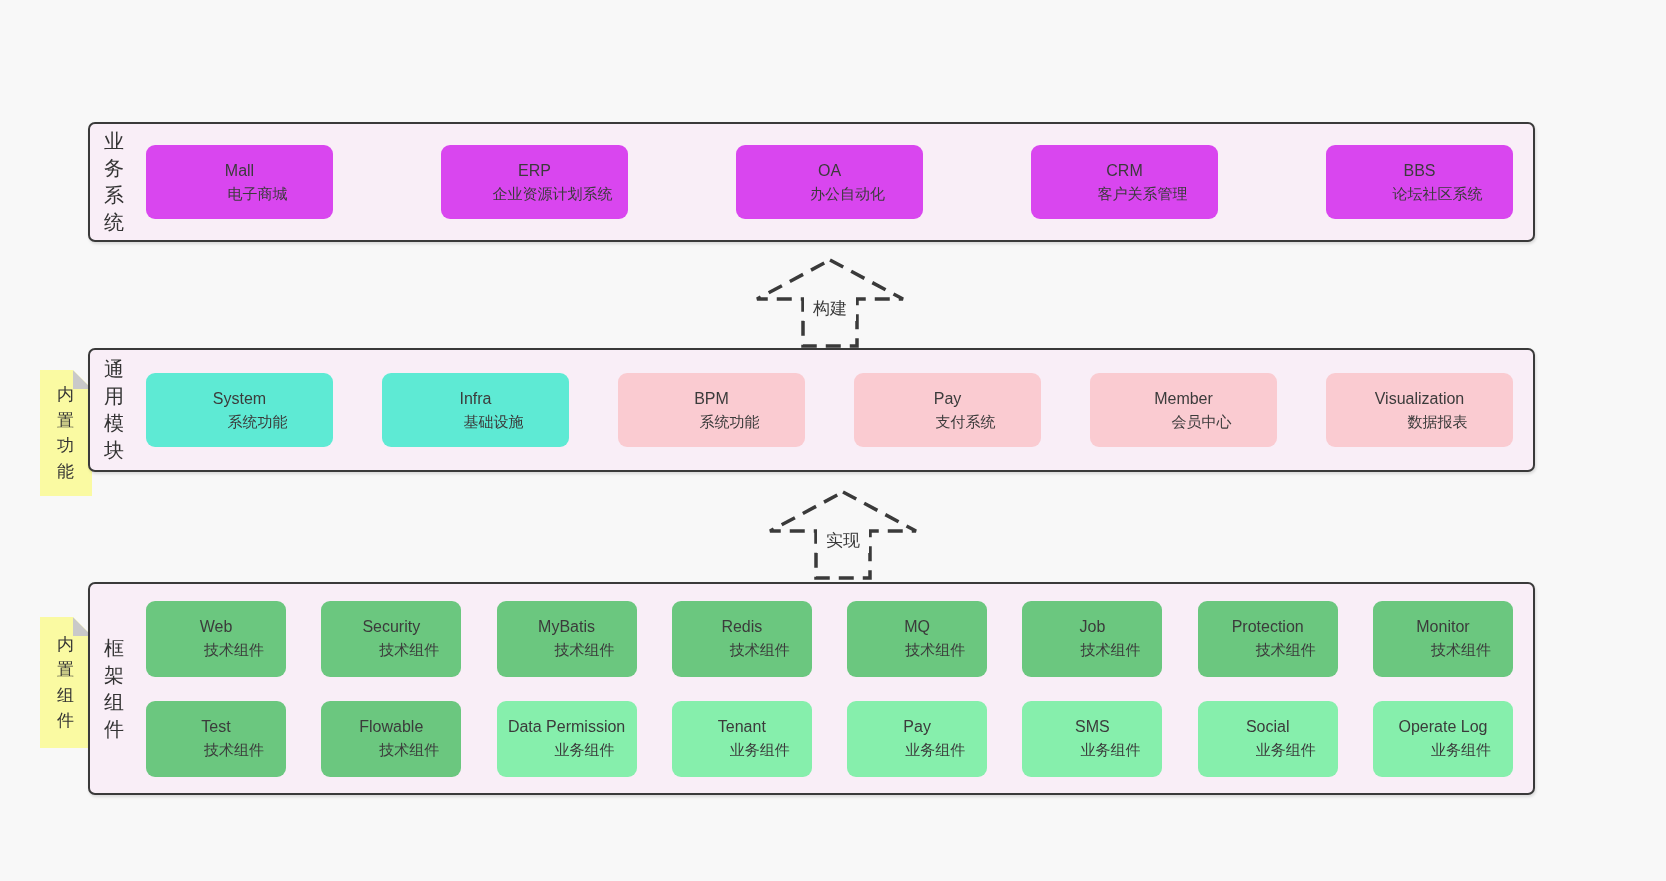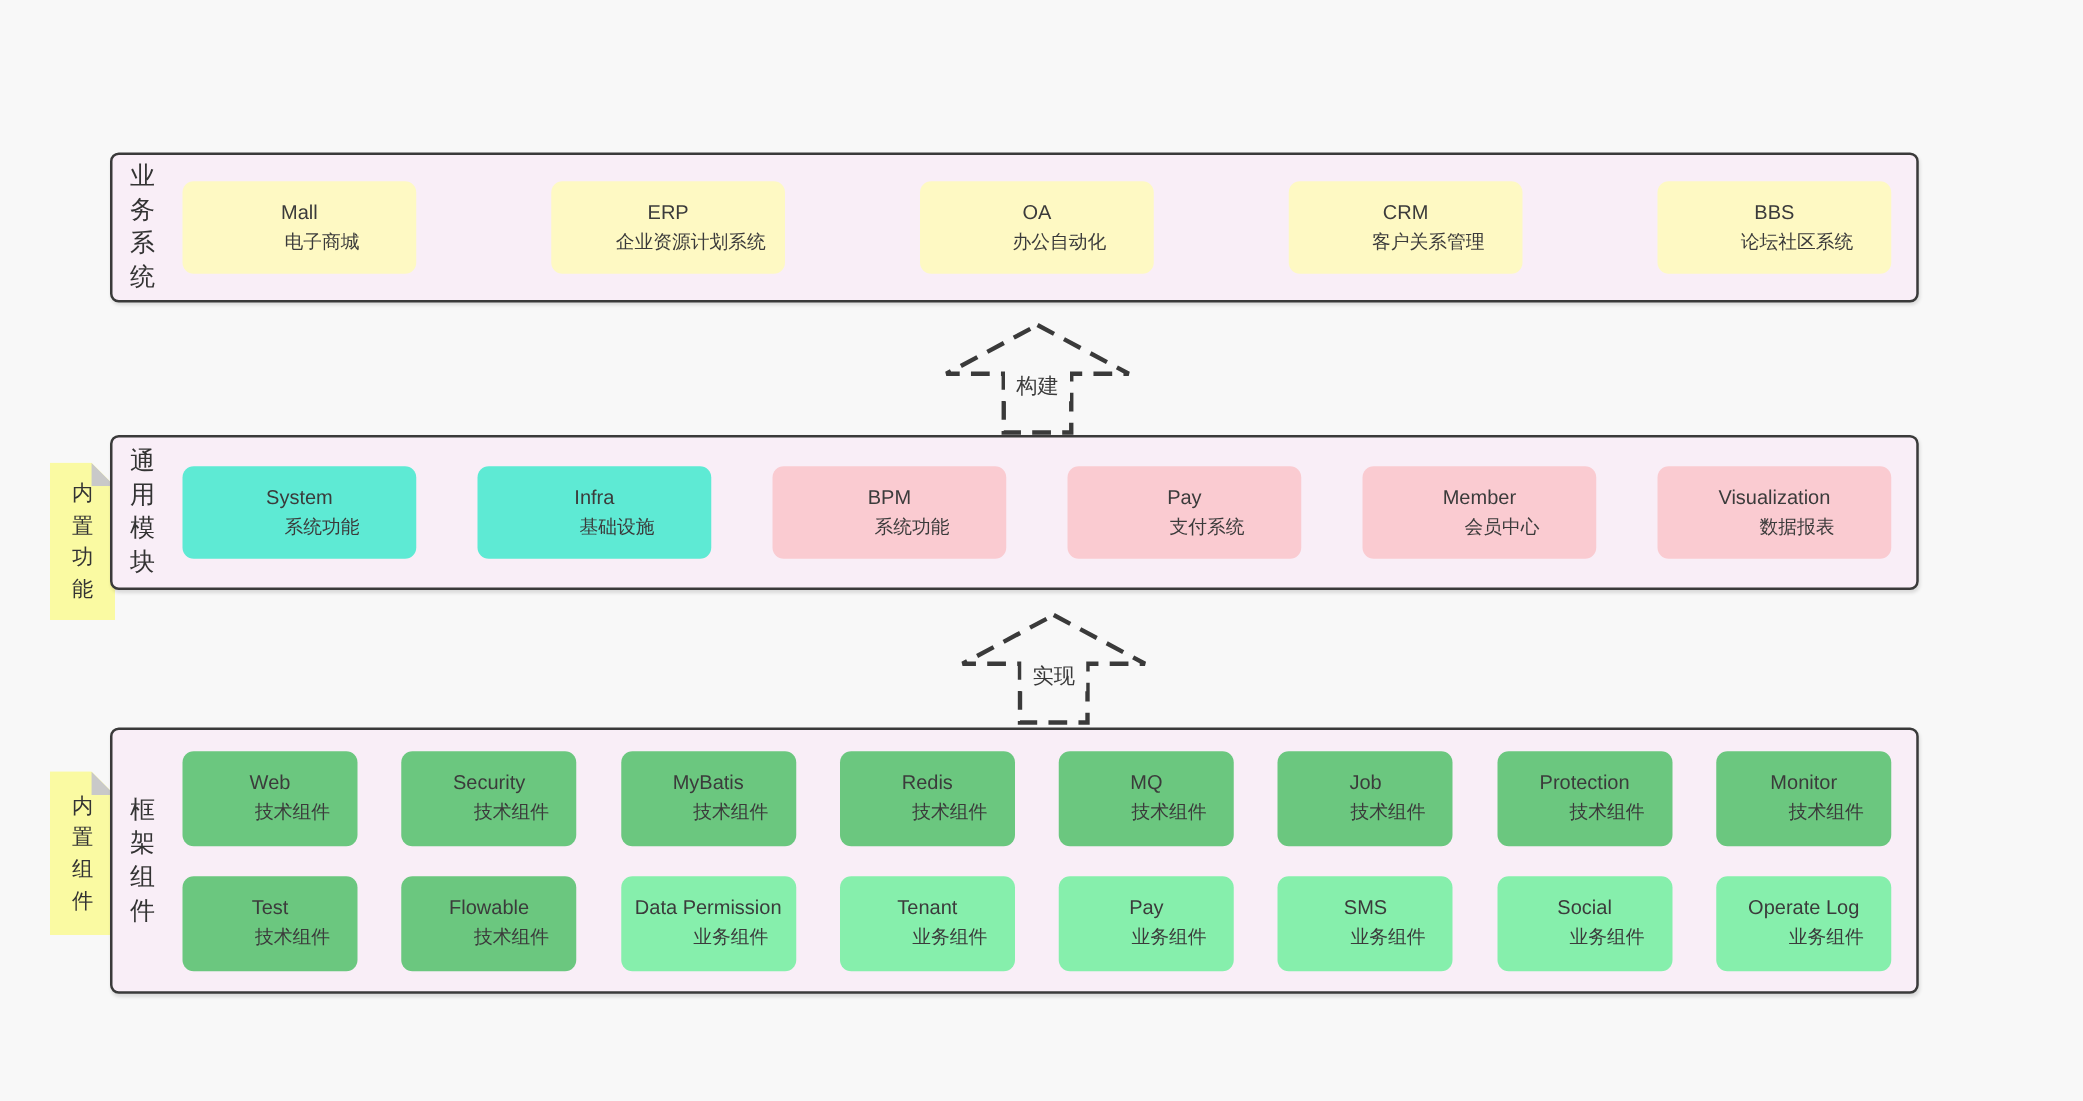--- a/index.html
+++ b/index.html
@@ -27,40 +27,40 @@
   }
   .row { display:flex; justify-content:space-between; }
 
   .box {
     width:187px; height:74px; border-radius:9px; box-sizing:border-box;
     display:flex; flex-direction:column; align-items:center; justify-content:center;
     text-align:center; color:#3b3b3b; font-size:16px; line-height:1.42; padding:4px 10px;
   }
   #sec2 .box { width:140px; height:76px; }
   .box .sub { font-size:15px;padding-left:36px; }
-  .blue { background:#fef9c3; }
+  .blue { background:#d946ef; }
   .red { background:#5eead4; }
   .pink { background:#facbd1; }
   .green { background:#6bc77f; }
   .light_green { background:#86efac; }
 
   .note {
     position:absolute; left:40px; width:52px; background:#fafaa2; z-index:1;
     clip-path:polygon(0 0, calc(100% - 19px) 0, 100% 19px, 100% 100%, 0 100%);
     display:flex; align-items:center; justify-content:center;
   }
   .note::after {
     content:''; position:absolute; top:0; right:0; width:19px; height:19px;
     background:#c9c9c9; clip-path:polygon(0 0, 100% 100%, 0 100%);
   }
   #note1 { top:370px; height:126px; }
   #note2 { top:617px; height:131px; }
   .note-text {
     width:18px; word-break:break-all; font-size:17px; line-height:1.5;
-    color:#333; text-align:center;
+    color:#333; text-align:left;
   }
 
   .arrow-svg { position:absolute; z-index:1; }
   #arrow1 { left:735px; top:252px; }
   #arrow2 { left:748px; top:484px; }
   .arrow-shape { fill:none; stroke:#3a3a3a; stroke-width:3.5; stroke-dasharray:15 9; }
   .arrow-label-bg { fill:#f8f8f8; }
   .arrow-label { font-size:17px; fill:#3b3b3b; text-anchor:middle; }
 </style>
 </head>

